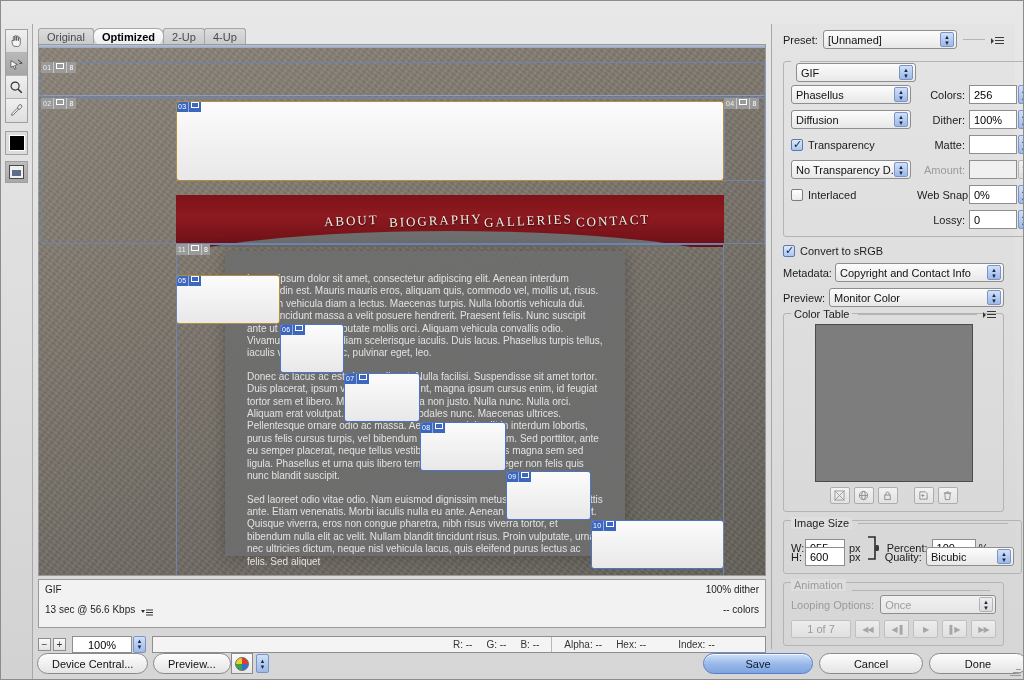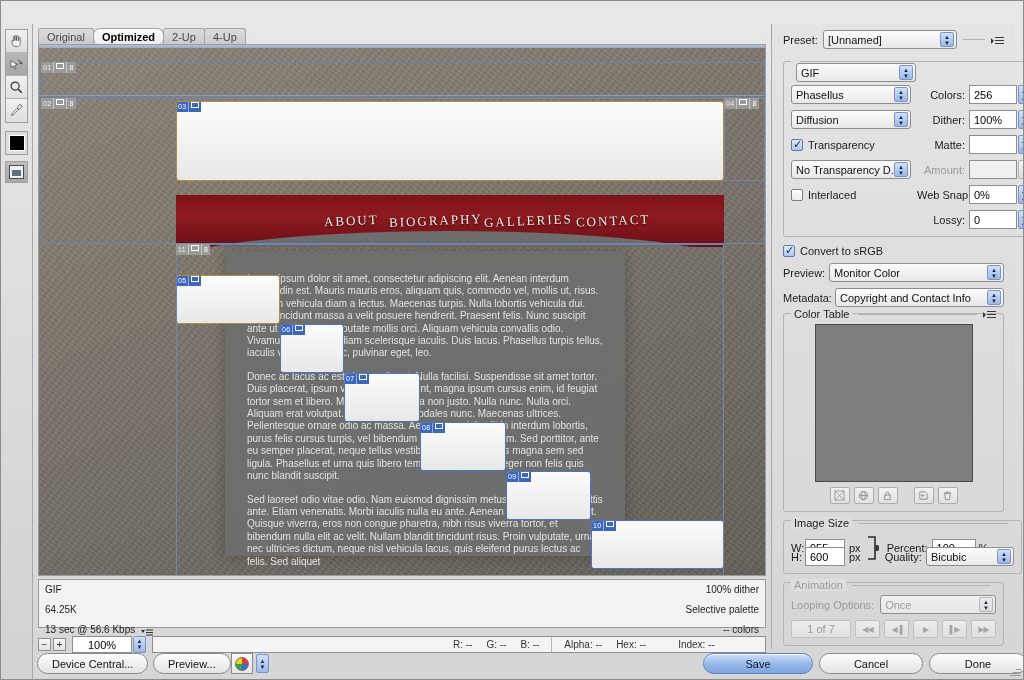--- a/index.html
+++ b/index.html
@@ -481,24 +481,20 @@
 
       </div>
     </div>
 
     <div id="infostrip">
       <div class="row">
         <div>GIF</div>
         <div>100% dither</div>
       </div>
       <div class="row">
-        <div>64.25K</div>
-        <div>Selective palette</div>
-      </div>
-      <div class="row">
         <div style="display:flex;align-items:center">
           <span>13 sec @ 56.6 Kbps</span>
           <span class="menuglyph">
             <svg width="12" height="9" viewBox="0 0 12 9">
                 <polygon points="0,2 4,2 2,5" fill="#2f2f2f"></polygon>
                 <rect x="5" y="1.5" width="7" height="1" fill="#2f2f2f"></rect>
                 <rect x="5" y="4" width="7" height="1" fill="#2f2f2f"></rect>
                 <rect x="5" y="6.5" width="7" height="1" fill="#2f2f2f"></rect>
               </svg>
           </span>
@@ -663,34 +659,34 @@
           </div>
       </div>
     </fieldset>
 
     <div class="row">
       <span class="cb on"></span>
       <span class="lbl">Convert to sRGB</span>
     </div>
 
     <div class="row">
-      <div class="lbl" style="width:46px">Preview:</div>
+      <div class="lbl" style="width:52px">Metadata:</div>
       <div class="sel" style="flex:1">
-        <span>Monitor Color</span>
+        <span>Copyright and Contact Info</span>
         <span class="arrows">
             <span class="up">▲</span>
             <span class="dn">▼</span>
           </span>
       </div>
     </div>
 
     <div class="row">
-      <div class="lbl" style="width:52px">Metadata:</div>
+      <div class="lbl" style="width:46px">Preview:</div>
       <div class="sel" style="flex:1">
-        <span>Copyright and Contact Info</span>
+        <span>Monitor Color</span>
         <span class="arrows">
             <span class="up">▲</span>
             <span class="dn">▼</span>
           </span>
       </div>
     </div>
 
     <fieldset style="padding-top:4px">
 
       <div class="row" style="margin:-10px 0 2px 0;align-items:center">
@@ -772,21 +768,21 @@
           <span class="arrows">
               <span class="up">▲</span>
               <span class="dn">▼</span>
             </span>
         </div>
       </div>
     </fieldset>
 
     <fieldset style="margin-top:4px">
 
-      <div class="row" style="margin:-10px 0 4px 0;align-items:center">
+      <div class="row" style="margin:-10px 0 4px 0;align-items:flex-end">
         <span class="lbl dim" style="background:#dedede;padding:0 3px">Animation</span>
         <span class="hline"></span>
       </div>
       <div class="row">
         <span class="lbl dim">Looping Options:</span>
         <div class="sel disabled" style="flex:1;margin-left:6px">
           <span>Once</span>
           <span class="arrows">
               <span class="up">▲</span>
               <span class="dn">▼</span>

